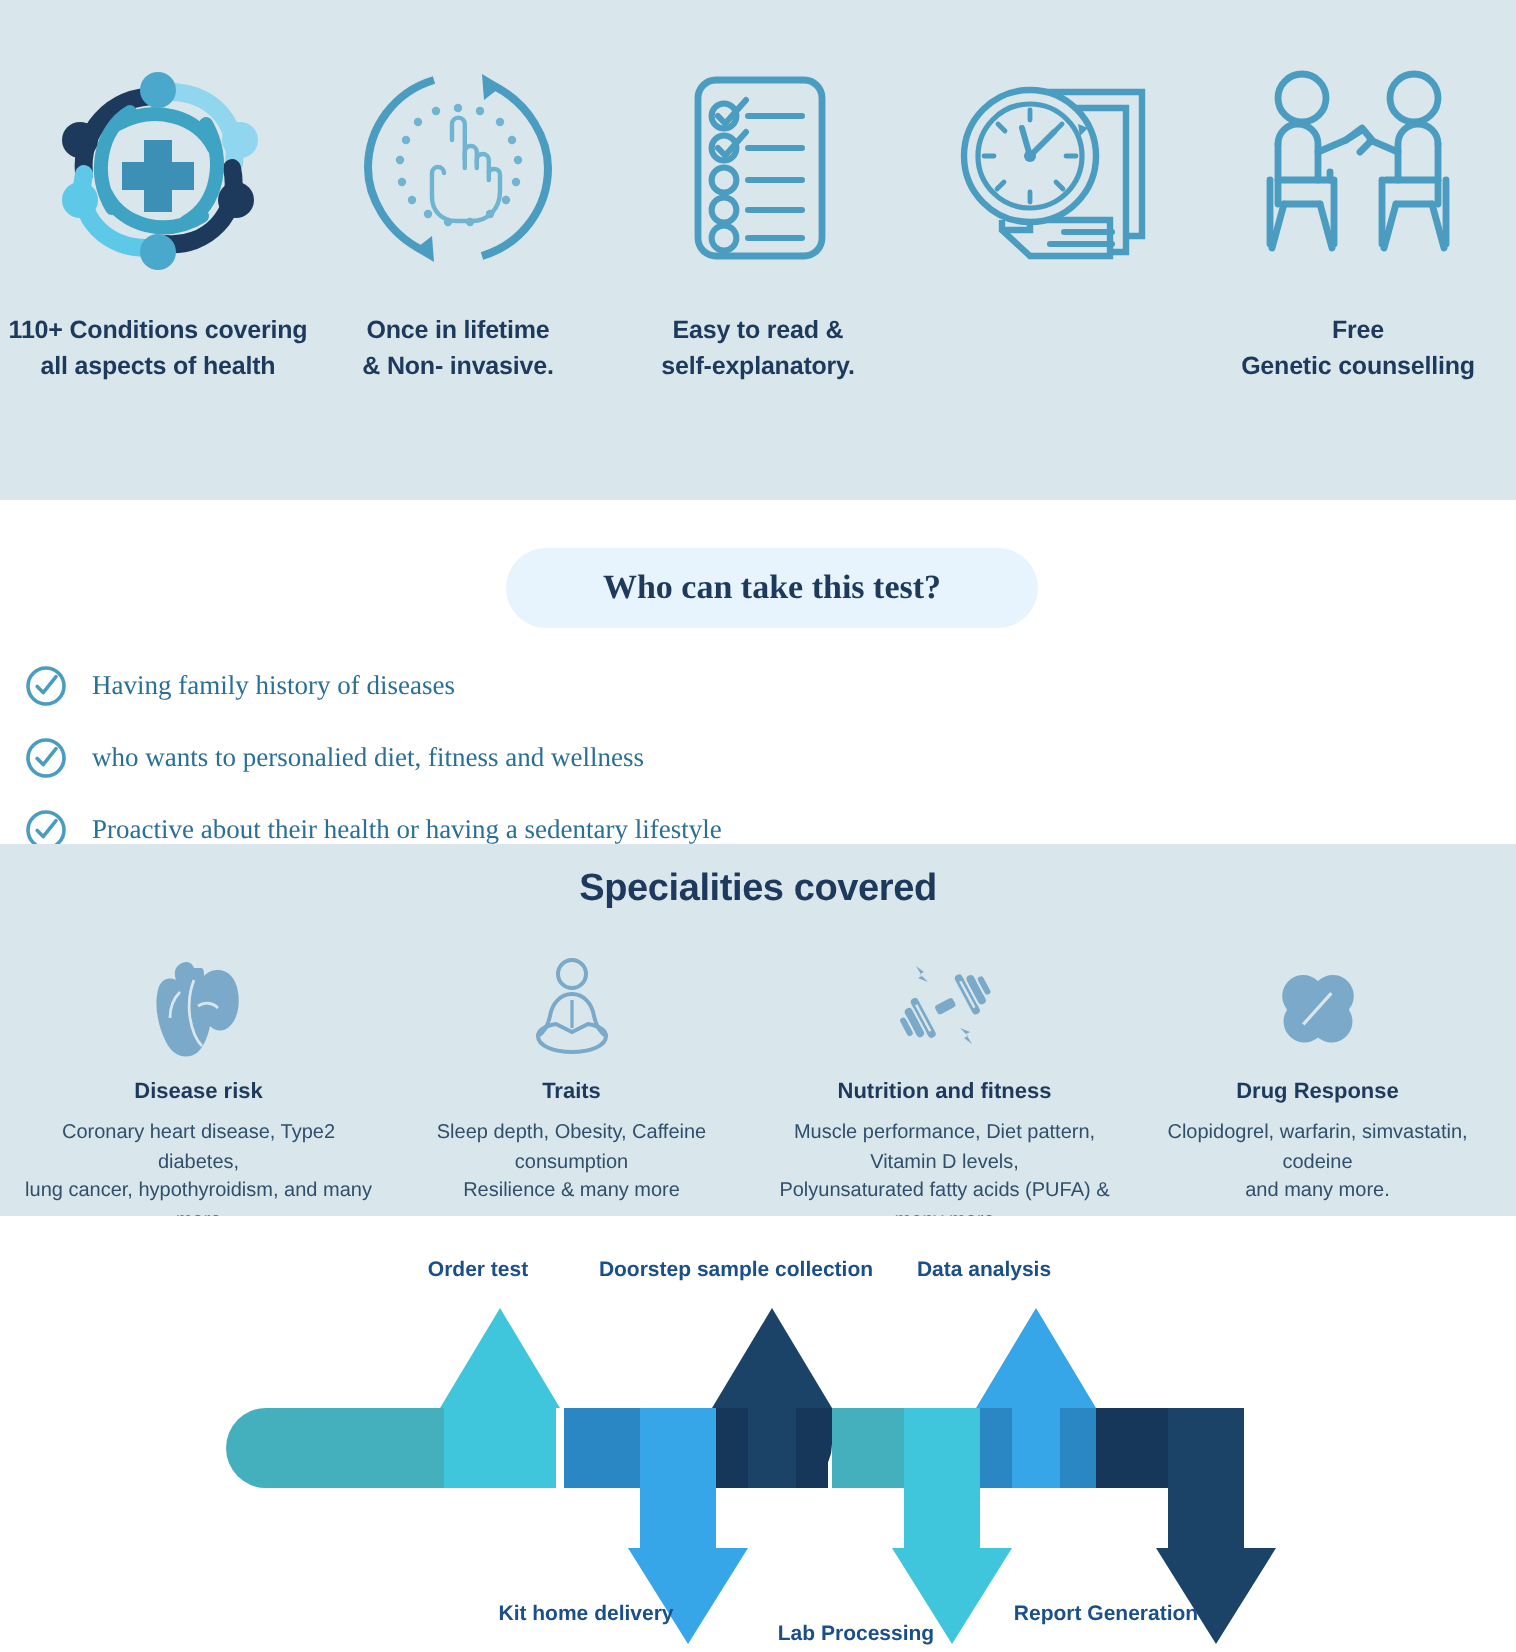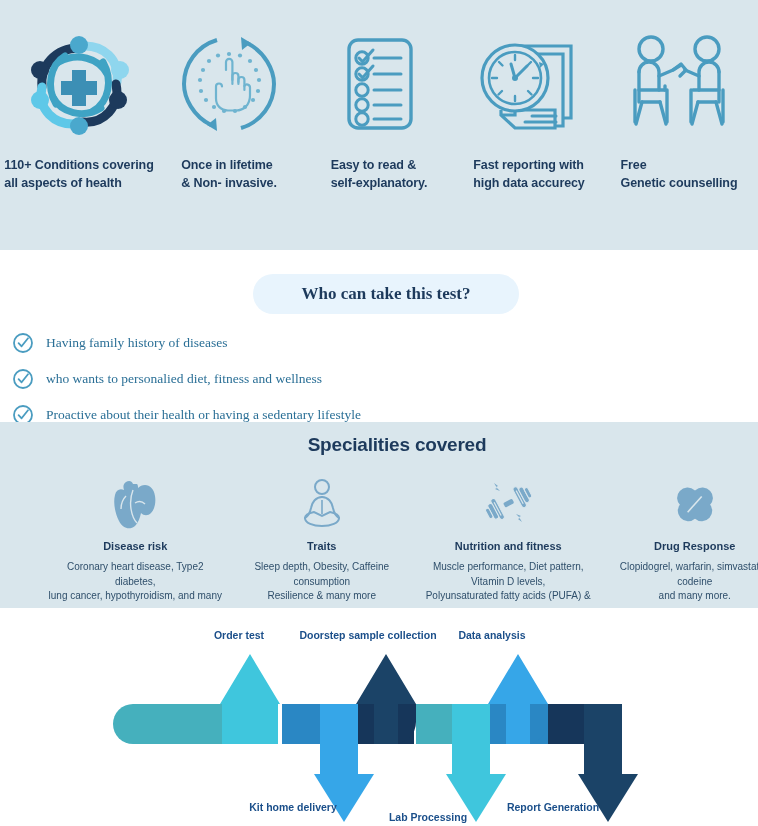--- a/index.html
+++ b/index.html
@@ -18,21 +18,21 @@
     position: absolute; left:0; top:0; width:758px; height:250px;
     background:#d9e6ec;
   }
   .features-row {
     display:flex; width:758px; height:250px;
     align-items:flex-start; justify-content:space-between;
     padding: 30px 4px 0 4px;
   }
   .feature {
     flex: 1 1 0; display:flex; flex-direction:column; align-items:center;
-    text-align:left;
+    text-align:center;
   }
   .feature .ficon { height: 108px; display:flex; align-items:center; justify-content:center; }
   .feature .flabel {
     margin-top: 18px;
     font-size: 12.5px; font-weight: bold; color:#1d3a5c; line-height: 1.45;
     letter-spacing: -0.1px;
   }
   .feature .flabel span { display:block; }
 
   
@@ -48,21 +48,20 @@
   .who-pill-text { font-size:17px; font-weight:bold; color:#1d3a5c; }
   .who-list { position:absolute; left:12px; top:78px; width: 700px; }
   .who-item { display:flex; align-items:center; height: 30px; margin-bottom: 6px; }
   .who-item .chk { width:22px; height:22px; flex:0 0 22px; margin-right:12px; }
   .who-item .wtext { font-size:13.5px; color:#2a6f96; line-height:1.3; }
 
   
   .spec-band {
     position:absolute; left:0; top:422px; width:758px; height:186px;
     background:#d9e6ec;
-    padding-left:36px;
   }
   .spec-title {
     text-align:center; font-size:19px; font-weight:bold; color:#1d3a5c;
     padding-top: 12px; letter-spacing:-0.2px;
   }
   .spec-row { display:flex; width:758px; padding: 16px 6px 0 6px; }
   .spec-col { flex:1 1 0; display:flex; flex-direction:column; align-items:center; text-align:center; padding: 0 4px; }
   .spec-col .sicon { height: 58px; display:flex; align-items:flex-end; justify-content:center; }
   .spec-col .sname { margin-top: 10px; font-size: 11px; font-weight:bold; color:#1d3a5c; }
   .spec-col .sdesc { margin-top: 8px; font-size: 10px; color:#2f4f6b; line-height:1.45; }
@@ -210,24 +209,20 @@
               <path d="M54 30 l-3.5 3.5"></path>
                 <path d="M25 59 l-3.5 3.5"></path>
             </g>
             <g stroke="#4a9cc0" stroke-width="3" stroke-linecap="round">
               <path d="M38 46 L50 34"></path>
                 <path d="M38 46 L34 32"></path>
             </g>
             <circle cx="38" cy="46" r="3" fill="#4a9cc0"></circle>
             <path d="M62 30 l5 2 -4 4 z" fill="#4a9cc0"></path>
           </svg>
-        </div>
-        <div class="flabel">
-          <span>Fast reporting with</span>
-          <span>high data accurecy</span>
         </div>
       </div>
 
       <div class="feature">
         <div class="ficon">
           <svg width="114" height="104" viewBox="0 0 114 104">
             <g fill="none" stroke="#4a9cc0" stroke-width="3.4" stroke-linecap="round" stroke-linejoin="round">
               <circle cx="29" cy="17" r="12"></circle>
               <path d="M17 40 a10 10 0 0 1 20 0 v18"></path>
               <path d="M37 44 l14 -6 l8 -5"></path>

